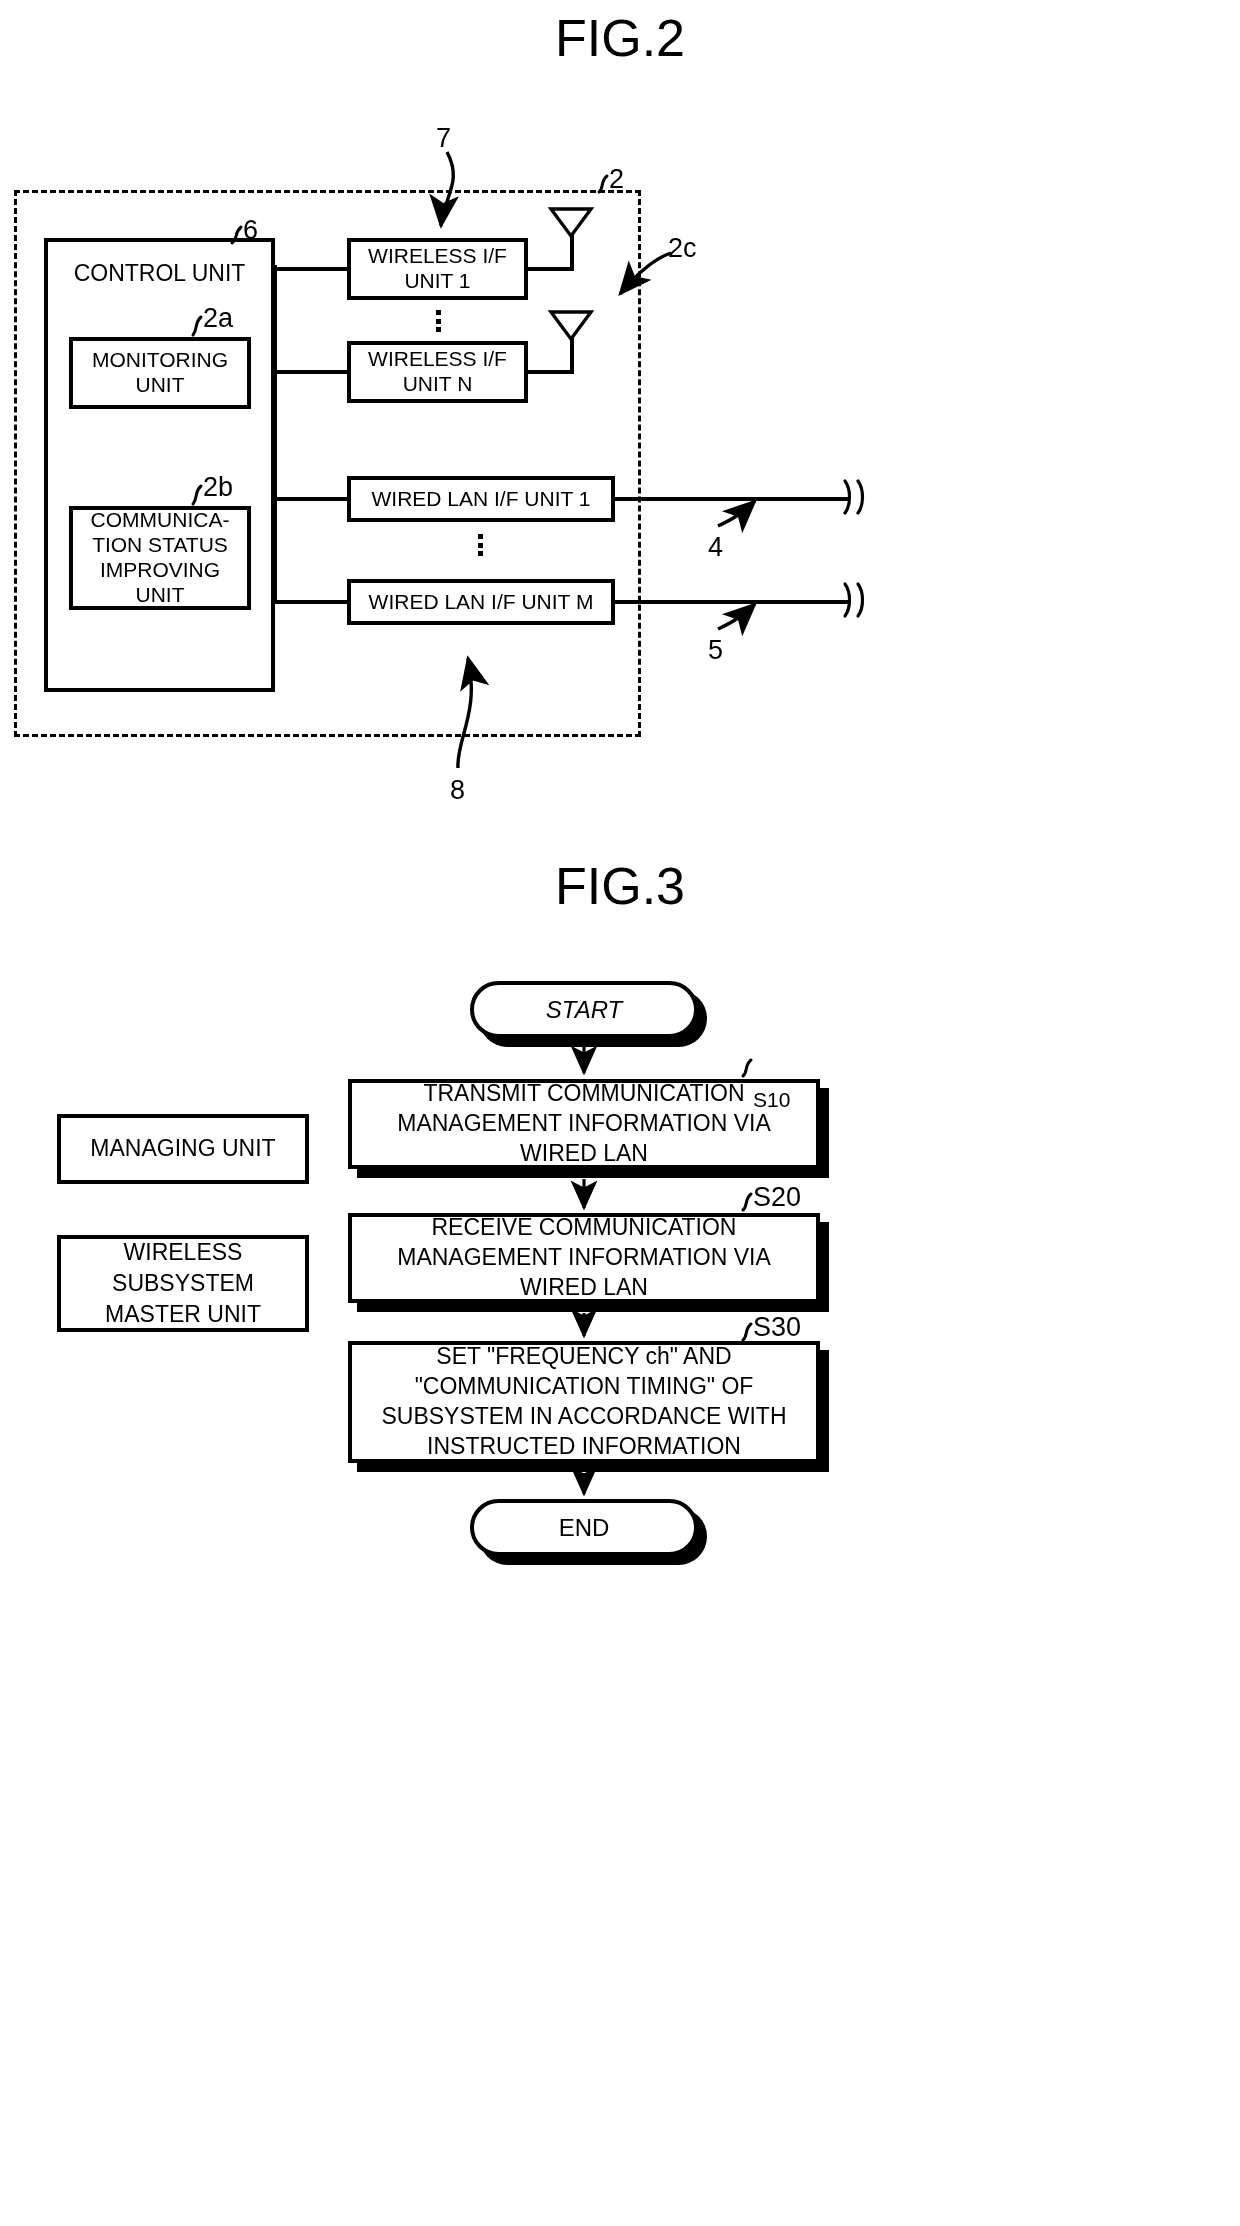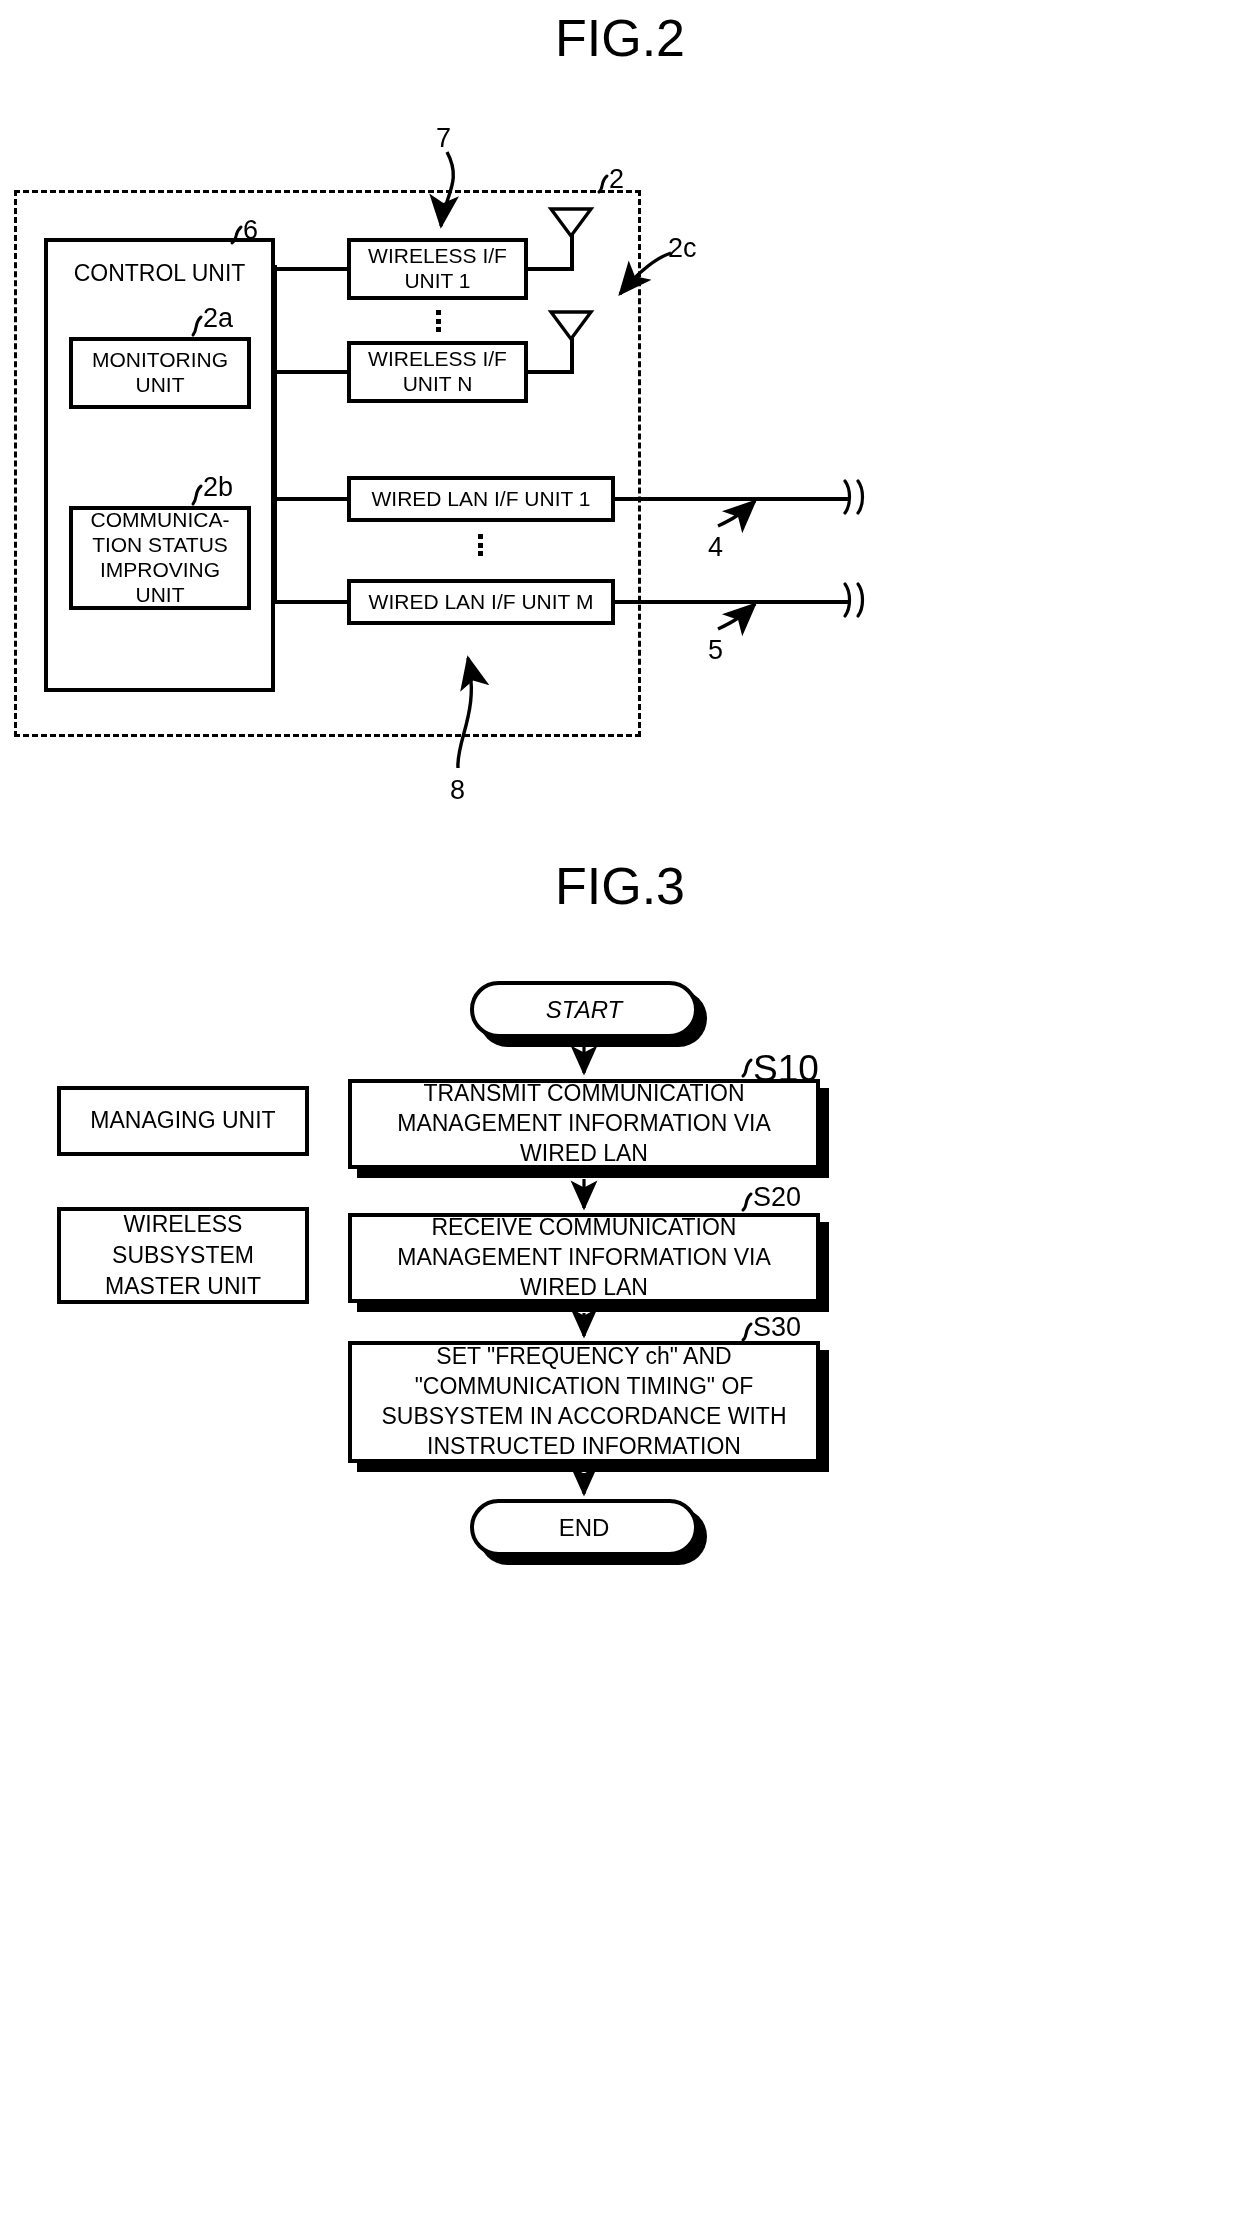--- a/index.html
+++ b/index.html
@@ -110,20 +110,21 @@
     box-sizing: border-box;
     border: 4px solid #000;
     background: #fff;
     display: flex;
     align-items: center;
     justify-content: center;
     text-align: center;
     font-size: 23px;
     line-height: 1.35;
     font-family: "Liberation Sans", sans-serif;
+    margin-top: 28px;
   }
   .fc-term {
     position: absolute;
     box-sizing: border-box;
     border: 4px solid #000;
     background: #fff;
     border-radius: 999px;
     display: flex;
     align-items: center;
     justify-content: center;
@@ -238,21 +239,21 @@
     <span>WIRELESS</span>
     <span>SUBSYSTEM</span>
     <span>MASTER UNIT</span>
   </div>
 
   <div class="fc-box" style="left:348px; top:1079px; width:472px; height:90px; flex-direction:column;">
     <span>TRANSMIT COMMUNICATION</span>
     <span>MANAGEMENT INFORMATION VIA</span>
     <span>WIRED LAN</span>
   </div>
-  <div class="lbl" style="left:753px; top:1048px; font-size:37px;">S10</div>
+  <div class="lbl" style="left:753px; top:1088px; font-size:21px;">S10</div>
 
   <div class="fc-box" style="left:348px; top:1213px; width:472px; height:90px; flex-direction:column;">
     <span>RECEIVE COMMUNICATION</span>
     <span>MANAGEMENT INFORMATION VIA</span>
     <span>WIRED LAN</span>
   </div>
   <div class="lbl" style="left:753px; top:1182px; font-size:27px;">S20</div>
 
   <div class="fc-box" style="left:348px; top:1341px; width:472px; height:122px; flex-direction:column;">
     <span>SET "FREQUENCY ch" AND</span>

